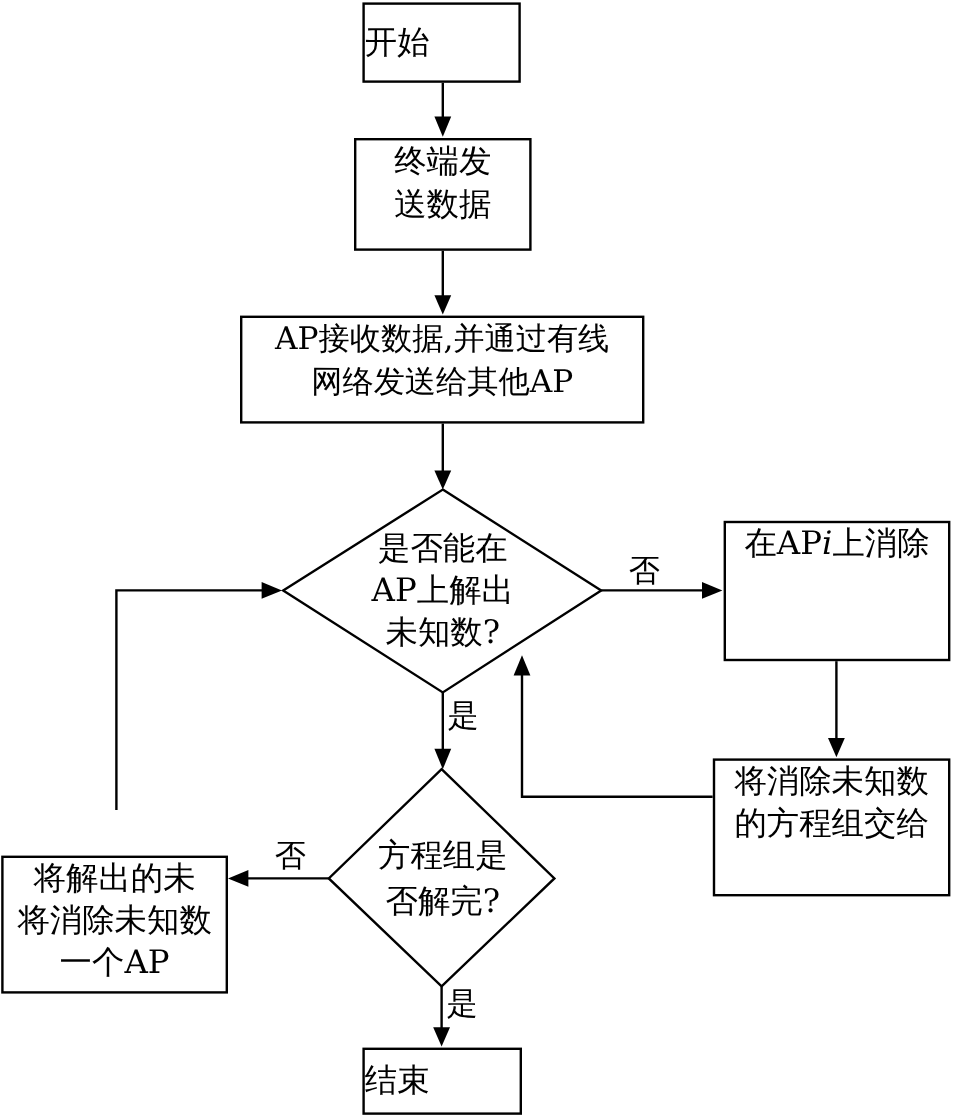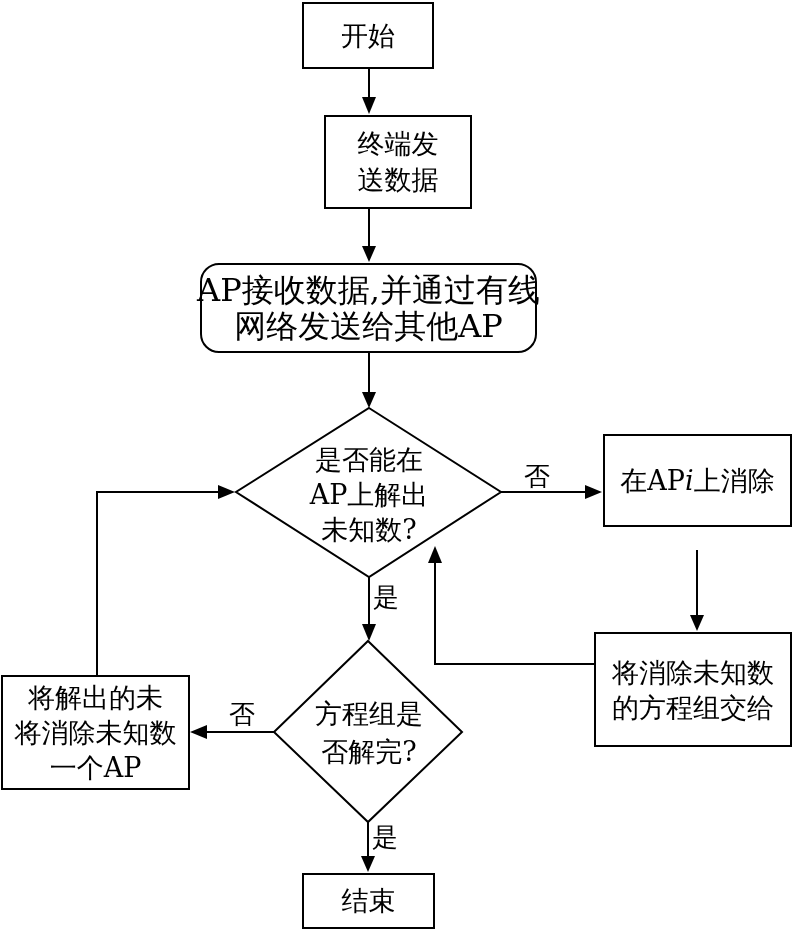--- a/index.html
+++ b/index.html
@@ -1,19 +1,19 @@
 <!DOCTYPE html>
 <html><head>
 <meta charset="utf-8">
 <style>
   html, body { margin: 0; padding: 0; background: #ffffff; }
   body { width: 800px; height: 930px; position: relative; overflow: hidden;
          font-family: "DejaVu Serif", "Liberation Serif", serif; color: #000; }
   svg { position: absolute; left: 0; top: 0; }
-  .node { position: absolute; display: flex; align-items: center; justify-content: center;
+  .node { position: absolute; display: flex; align-items: center; justify-content: flex-start;
           text-align: center; font-size: 27px; line-height: 36px; color: #000; box-sizing: border-box; }
   .box { border: 2px solid #000; background: #fff; }
   .lbl { position: absolute; font-size: 26px; line-height: 28px; color: #000; }
   .line { white-space: nowrap; display: block; }
 </style>
 </head>
 <body>
 
 <svg width="800" height="930">
   <defs>
@@ -57,51 +57,51 @@
 
     <line x1="368" y1="822" x2="368" y2="862"></line>
     <polygon points="361,856 375,856 368,872" fill="#000" stroke="none"></polygon>
   </g>
 </svg>
 
 <div class="node box" style="left:302px;top:2px;width:132px;height:67px;">
   <span class="line">开始</span>
 </div>
 
-<div class="node box" style="left:295px;top:115px;width:148px;height:94px;flex-direction:column;margin-left:29px;">
+<div class="node box" style="left:295px;top:115px;width:148px;height:94px;flex-direction:column;">
   <span class="line">终端发</span>
   <span class="line">送数据</span>
 </div>
 
-<div class="node box" style="left:200px;top:263px;width:337px;height:90px;flex-direction:column;font-size:32px;border-radius:19px;">
+<div class="node box" style="left:200px;top:263px;width:337px;height:90px;flex-direction:column;font-size:26px;">
   <span class="line">AP接收数据,并通过有线</span>
   <span class="line">网络发送给其他AP</span>
 </div>
 
 <div class="node" style="left:276px;top:440px;width:186px;height:108px;flex-direction:column;line-height:35px;">
   <span class="line">是否能在</span>
   <span class="line">AP上解出</span>
   <span class="line">未知数?</span>
 </div>
 
-<div class="node box" style="left:603px;top:434px;width:189px;height:93px;flex-direction:column;">
+<div class="node box" style="left:603px;top:434px;width:189px;height:117px;flex-direction:column;">
   <span class="line">在AP<i>i</i>上消除</span>
 </div>
 
 <div class="node box" style="left:594px;top:632px;width:198px;height:115px;flex-direction:column;line-height:35px;">
   <span class="line">将消除未知数</span>
   <span class="line">的方程组交给</span>
 </div>
 
 <div class="node" style="left:296px;top:695px;width:146px;height:76px;flex-direction:column;line-height:38px;">
   <span class="line">方程组是</span>
   <span class="line">否解完?</span>
 </div>
 
-<div class="node box" style="left:1px;top:675px;width:189px;height:115px;flex-direction:column;line-height:35px;">
+<div class="node box" style="left:1px;top:713px;width:189px;height:115px;flex-direction:column;line-height:35px;">
   <span class="line">将解出的未</span>
   <span class="line">将消除未知数</span>
   <span class="line">一个AP</span>
 </div>
 
 <div class="node box" style="left:302px;top:873px;width:133px;height:56px;">
   <span class="line">结束</span>
 </div>
 
 <span class="lbl" style="left:524px;top:462px;">否</span>

